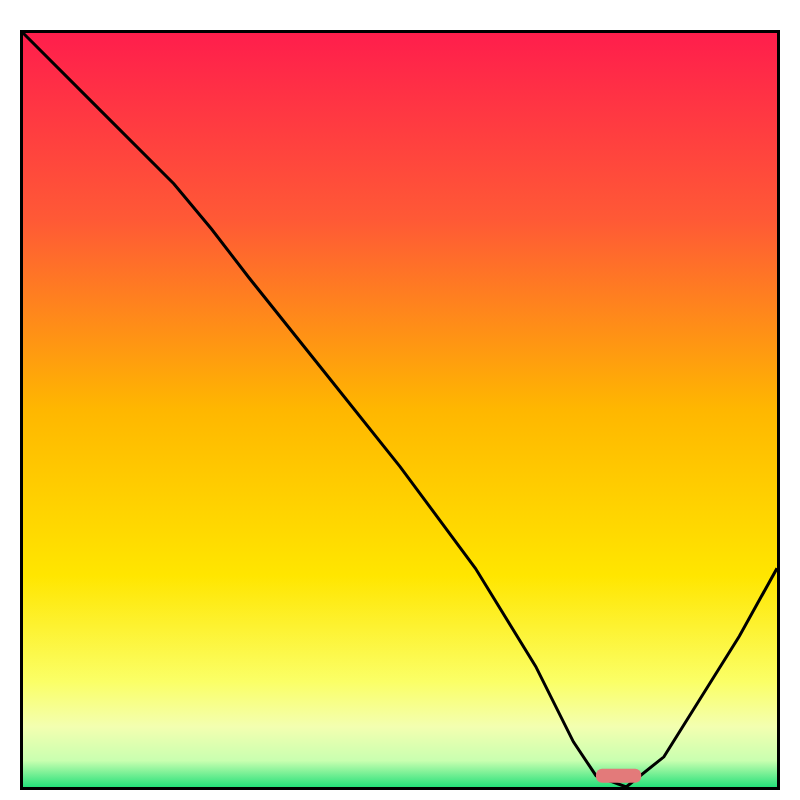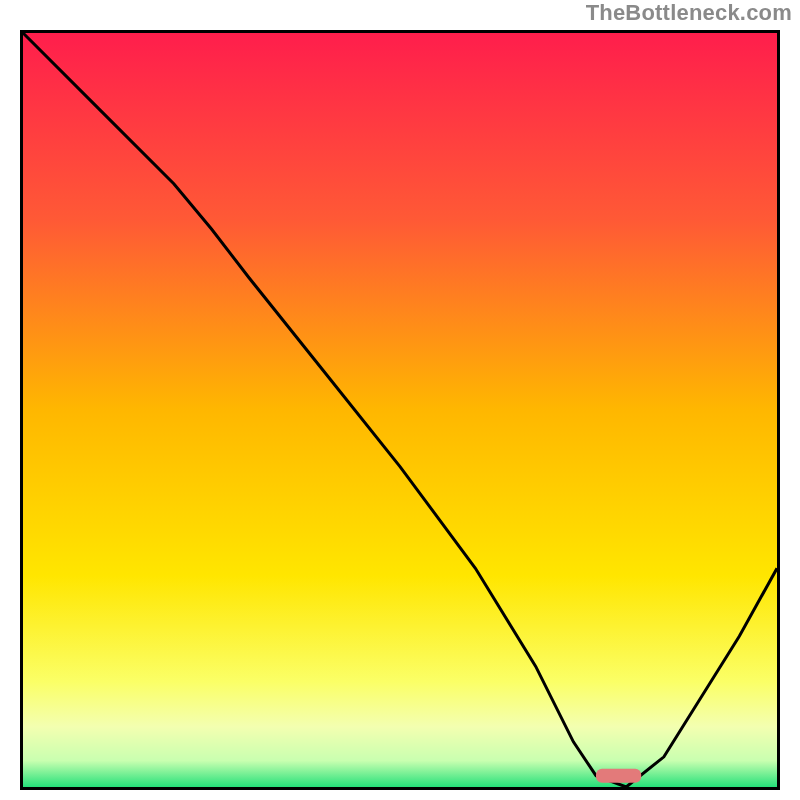--- a/index.html
+++ b/index.html
@@ -34,21 +34,20 @@
     border: 3px solid #000000;
     box-sizing: border-box;
     overflow: hidden;
   }
 </style>
 </head>
 <body>
 
 <div class="wrapper">
 
-  <div class="watermark">TheBottleneck.com</div>
 
   <div class="plot">
     <svg id="chart-svg" viewBox="0 0 754 754" preserveAspectRatio="none" width="754" height="754">
       <defs>
         <linearGradient id="bg-grad" x1="0" y1="0" x2="0" y2="1">
             <stop offset="0%" stop-color="#ff1e4c"></stop>
             <stop offset="25%" stop-color="#ff5a35"></stop>
             <stop offset="50%" stop-color="#ffb700"></stop>
             <stop offset="72%" stop-color="#ffe600"></stop>
             <stop offset="86%" stop-color="#fbff66"></stop>

